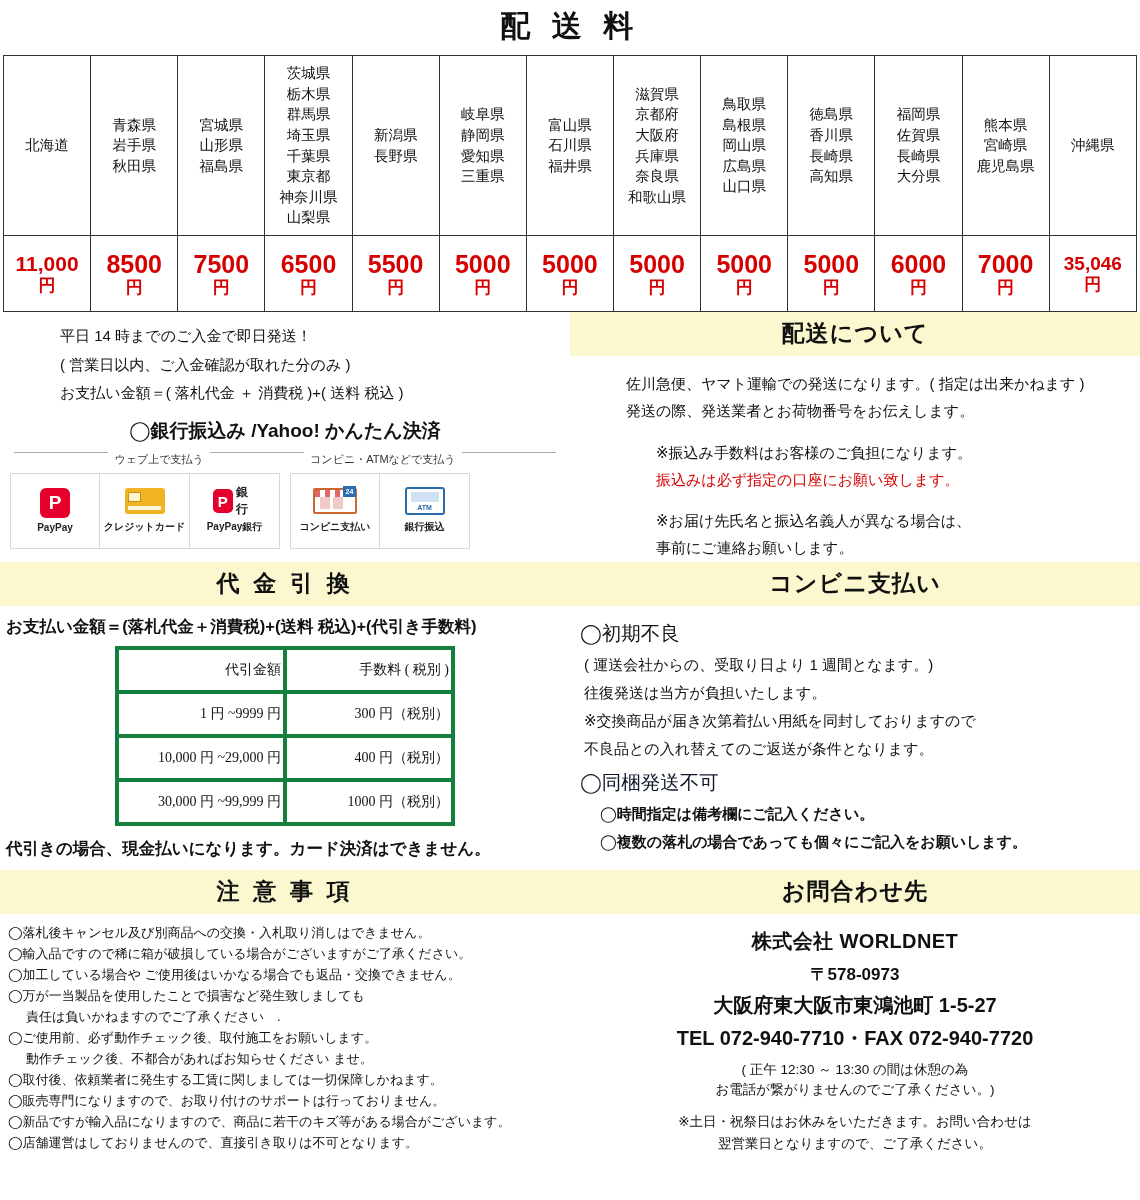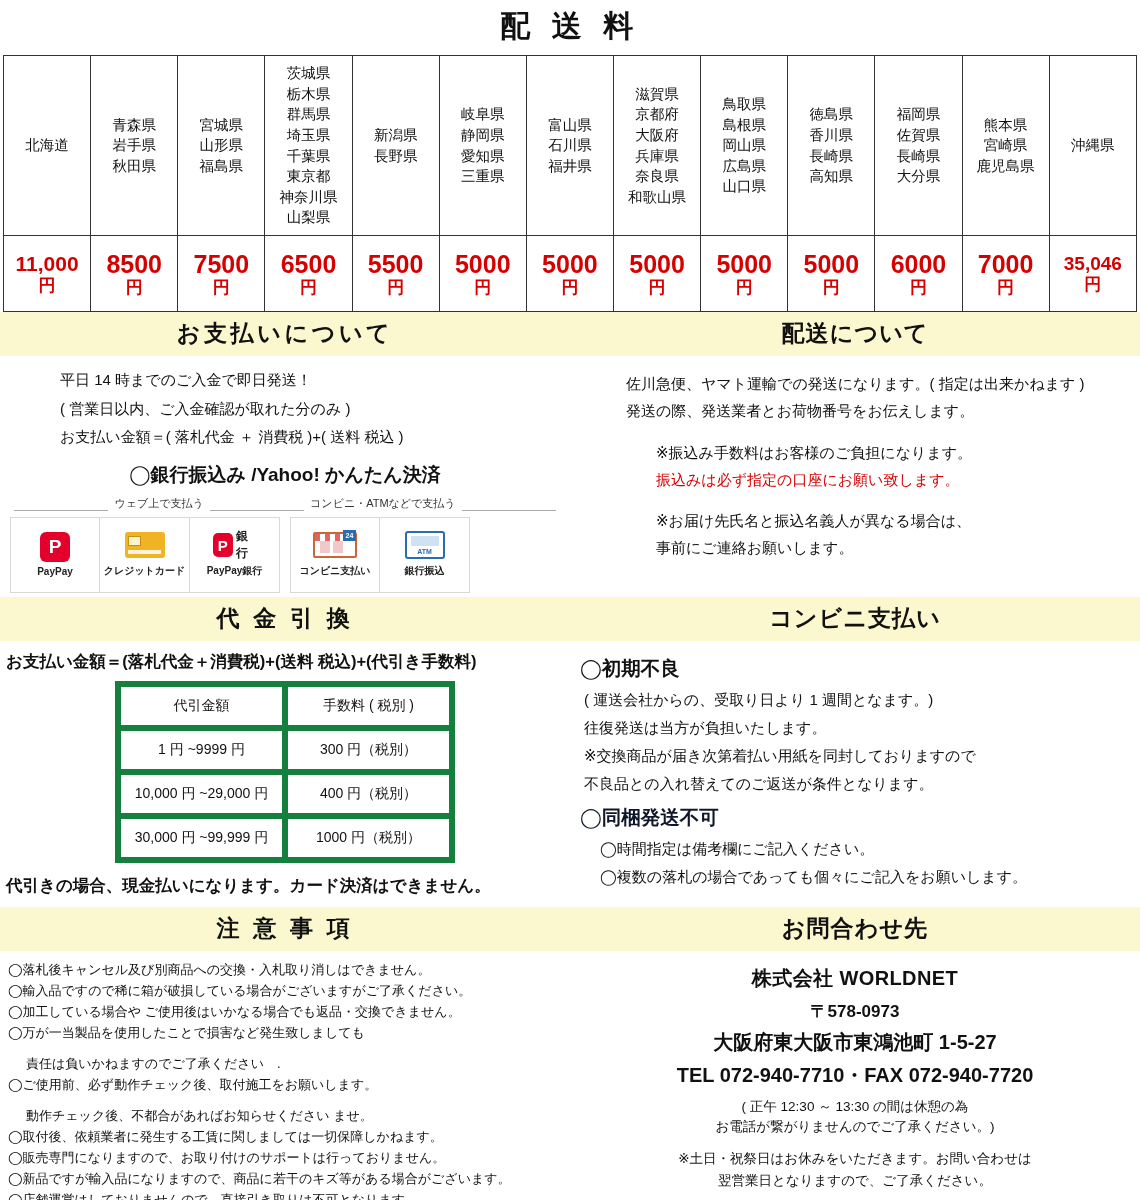--- a/index.html
+++ b/index.html
@@ -68,21 +68,21 @@
   
   .pay-body { padding: 10px 0 0 0; font-size: 15px; }
   .pay-body .ln { padding: 3px 0 3px 60px; line-height: 1.5; }
   .pay-body .ctr {
     text-align: center;
     font-size: 19px;
     font-weight: bold;
     padding: 10px 0 4px;
   }
   .paydiv {
-    display: flex; align-items: flex-end;
+    display: flex; align-items: flex-start;
     gap: 6px; padding: 4px 14px 0;
     font-size: 11px; color: #333;
   }
   .paydiv .lbl { white-space: nowrap; }
   .paydiv .rule { height: 1px; background: #aaa; flex: 1; }
   .pay-icons { display: flex; padding: 6px 10px 4px; gap: 0; }
   .pi {
     width: 90px; height: 76px;
     border: 1px solid #d8d8d8;
     display: flex; flex-direction: column;
@@ -141,36 +141,36 @@
   .del-body .ln.ind { padding-left: 86px; }
   .del-body .red { color: #d60000; }
   .del-body .sp { height: 14px; }
 
   
   .cod-lead { font-size: 16.5px; font-weight: bold; padding: 10px 0 8px 6px; }
   table.cod {
     border-collapse: collapse; margin: 0 auto; width: 340px; table-layout: fixed;
   }
   table.cod td, table.cod th {
-    border: 6px solid #15803d; text-align: center; font-weight: normal;
-    font-size: 14px; height: 44px; padding: 2px;
+    border: 4px solid #15803d; text-align: right; font-weight: normal;
+    font-size: 14px; height: 44px; padding: 2px; font-family: Liberation Serif, serif;
   }
   .cod-foot { font-size: 16.5px; font-weight: bold; padding: 12px 0 10px 6px; }
 
   
   .sup-body { padding: 8px 0 0 0; font-size: 15px; line-height: 1.6; }
-  .sup-body .h { font-size: 19.5px; font-weight: bold; padding: 4px 0 2px 10px; }
+  .sup-body .h { font-size: 19.5px; font-weight: normal; padding: 4px 0 2px 10px; }
   .sup-body .h.red { color: #0f172a; }
   .sup-body .ln { padding: 2px 0 2px 14px; }
-  .sup-body .ln.i { padding-left: 30px; }
+  .sup-body .ln.i { padding-left: 30px; font-weight: bold; }
 
   
   .note-body { padding: 8px 4px 10px 4px; font-size: 13px; line-height: 1.62; }
   .note-body .ln { padding-left: 4px; }
-  .note-body .ln.sub { padding-left: 22px; margin-top: 10px; }
+  .note-body .ln.sub { padding-left: 22px; }
 
   
   .contact { text-align: center; padding: 14px 0 8px; }
   .contact .company { font-size: 20px; font-weight: bold; letter-spacing: 0.02em; }
   .contact .zip { font-size: 17px; font-weight: bold; padding-top: 8px; }
   .contact .addr { font-size: 20px; font-weight: bold; padding-top: 6px; }
   .contact .tel { font-size: 20px; font-weight: bold; padding-top: 6px; }
   .contact .small { font-size: 13.5px; padding-top: 8px; line-height: 1.55; }
   .contact .small2 { font-size: 13.5px; padding-top: 10px; line-height: 1.6; }
   .contact .small, .contact .small2 { text-align: center; }
@@ -271,21 +271,20 @@
           <td><span>5000</span><span class="yen">円</span></td>
           <td><span>6000</span><span class="yen">円</span></td>
           <td><span>7000</span><span class="yen">円</span></td>
           <td class="smaller"><span>35,046</span><span class="yen">円</span></td>
         </tr>
   </tbody>
     </table>
 
   <div class="band">
     <div class="col-l">
-      <div class="hdr">お支払いについて</div>
       <div class="pay-body">
         <div class="ln">平日 14 時までのご入金で即日発送！</div>
         <div class="ln">( 営業日以内、ご入金確認が取れた分のみ )</div>
         <div class="ln">お支払い金額＝( 落札代金 ＋ 消費税 )+( 送料 税込 )</div>
         <div class="ctr">◯銀行振込み /Yahoo! かんたん決済</div>
         <div class="paydiv">
           <div class="rule"></div>
           <div class="lbl">ウェブ上で支払う</div>
           <div class="rule"></div>
           <div class="lbl">コンビニ・ATMなどで支払う</div>

